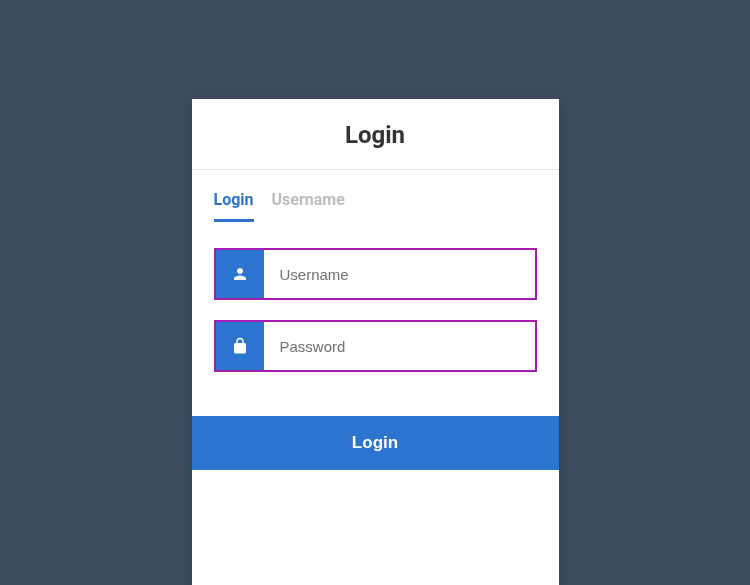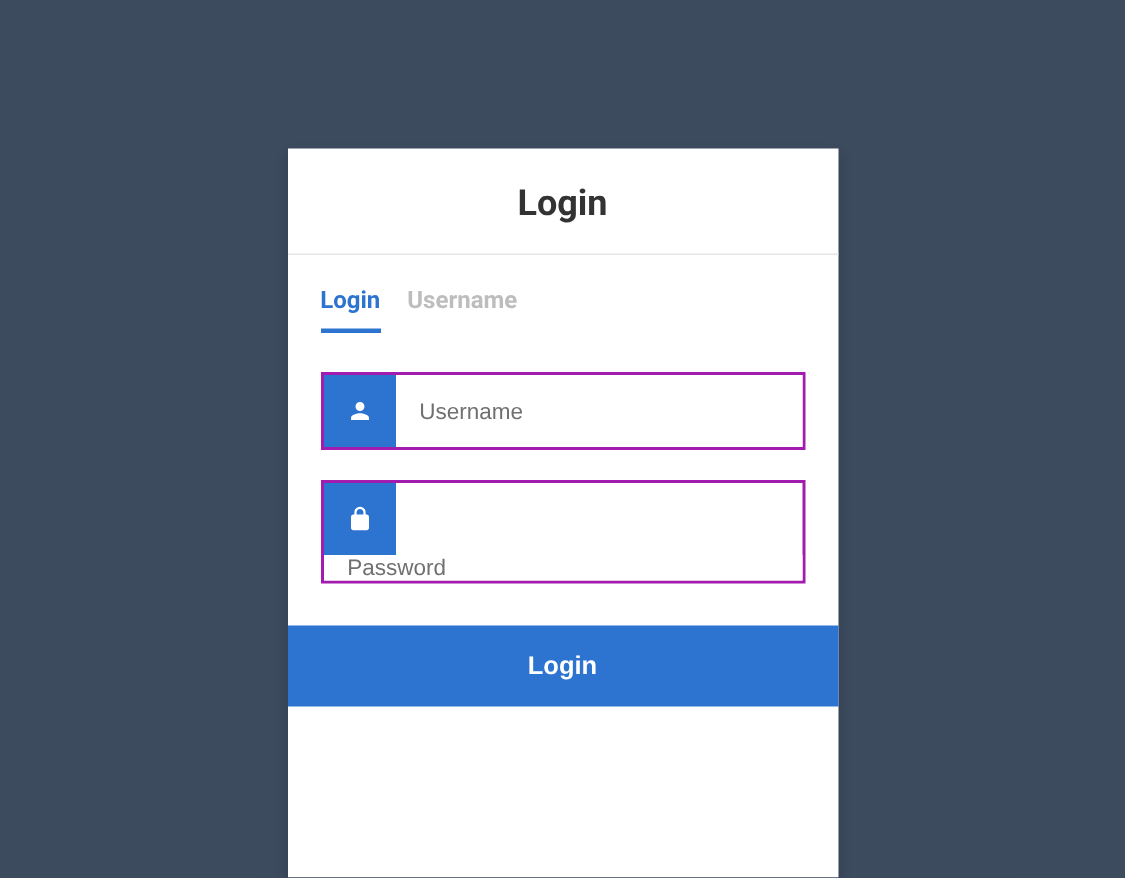--- a/index.html
+++ b/index.html
@@ -52,22 +52,21 @@
     }
     .card-body {
       padding: 26px 22px 28px;
     }
     .input-group {
       display: flex;
       margin-bottom: 20px;
       border: 2px solid #a21caf;
     }
     .input-group:last-child {
-      margin-bottom: 0;
-      flex-direction: column;
+      margin-bottom: 16px;
     }
     .input-icon {
       width: 48px;
       height: 48px;
       background-color: #2d73d0;
       display: flex;
       align-items: center;
       justify-content: center;
       flex-shrink: 0;
     }

